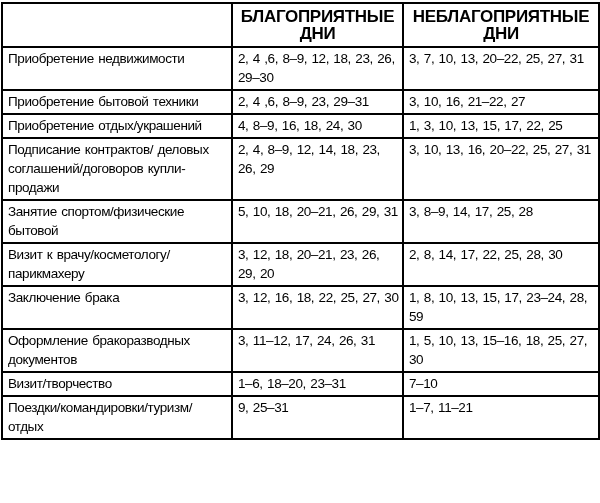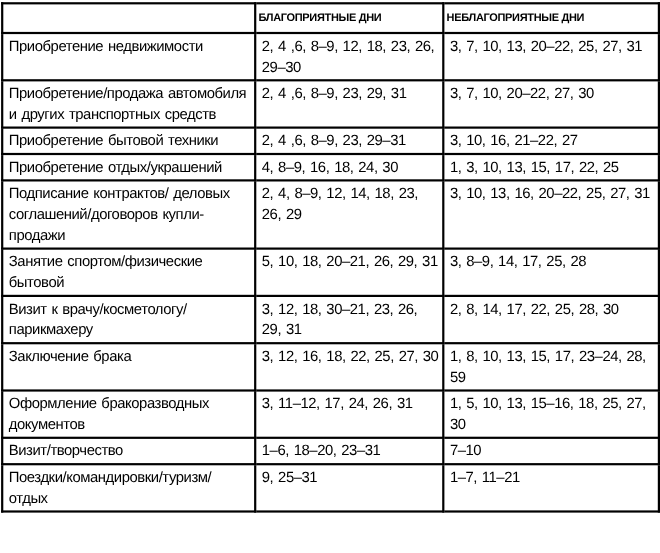--- a/index.html
+++ b/index.html
@@ -22,24 +22,24 @@
     width: 597px;
     table-layout: fixed;
   }
   .days-table th,
   .days-table td {
     border: 2px solid #000000;
     color: #000000;
     overflow: hidden;
   }
   .days-table th {
-    font-size: 10px;
+    font-size: 17px;
     line-height: 17px;
     font-weight: bold;
-    text-align: left;
+    text-align: center;
     vertical-align: middle;
     padding: 4px 2px;
     letter-spacing: -0.3px;
   }
   .days-table td {
     font-size: 13.5px;
     line-height: 19px;
     vertical-align: top;
     text-align: left;
     padding: 1px 3px 2px 5px;
@@ -66,25 +66,20 @@
         <th>НЕБЛАГОПРИЯТНЫЕ ДНИ</th>
       </tr>
     </thead>
     <tbody>
       <tr>
         <td class="activity">Приобретение недвижимости</td>
         <td>2, 4 ,6, 8–9, 12, 18, 23, 26, 29–30</td>
         <td>3, 7, 10, 13, 20–22, 25, 27, 31</td>
       </tr>
       <tr>
-        <td class="activity">Приобретение/продажа автомобиля и других транспортных средств</td>
-        <td>2, 4 ,6, 8–9, 23, 29, 31</td>
-        <td>3, 7, 10, 20–22, 27, 30</td>
-      </tr>
-      <tr>
         <td class="activity">Приобретение бытовой техники</td>
         <td>2, 4 ,6, 8–9, 23, 29–31</td>
         <td>3, 10, 16, 21–22, 27</td>
       </tr>
       <tr>
         <td class="activity">Приобретение отдых/украшений</td>
         <td>4, 8–9, 16, 18, 24, 30</td>
         <td>1, 3, 10, 13, 15, 17, 22, 25</td>
       </tr>
       <tr>
@@ -92,21 +87,21 @@
         <td>2, 4, 8–9, 12, 14, 18, 23, 26, 29</td>
         <td>3, 10, 13, 16, 20–22, 25, 27, 31</td>
       </tr>
       <tr>
         <td class="activity">Занятие спортом/физические бытовой</td>
         <td>5, 10, 18, 20–21, 26, 29, 31</td>
         <td>3, 8–9, 14, 17, 25, 28</td>
       </tr>
       <tr>
         <td class="activity">Визит к врачу/косметологу/ парикмахеру</td>
-        <td>3, 12, 18, 30–21, 23, 26, 29, 31</td>
+        <td>3, 12, 18, 20–21, 23, 26, 29, 20</td>
         <td>2, 8, 14, 17, 22, 25, 28, 30</td>
       </tr>
       <tr>
         <td class="activity">Заключение брака</td>
         <td>3, 12, 16, 18, 22, 25, 27, 30</td>
         <td>1, 8, 10, 13, 15, 17, 23–24, 28, 59</td>
       </tr>
       <tr>
         <td class="activity">Оформление бракоразводных документов</td>
         <td>3, 11–12, 17, 24, 26, 31</td>

